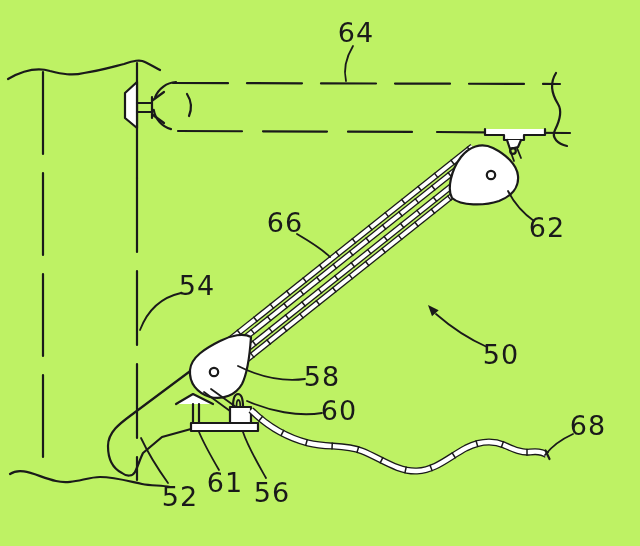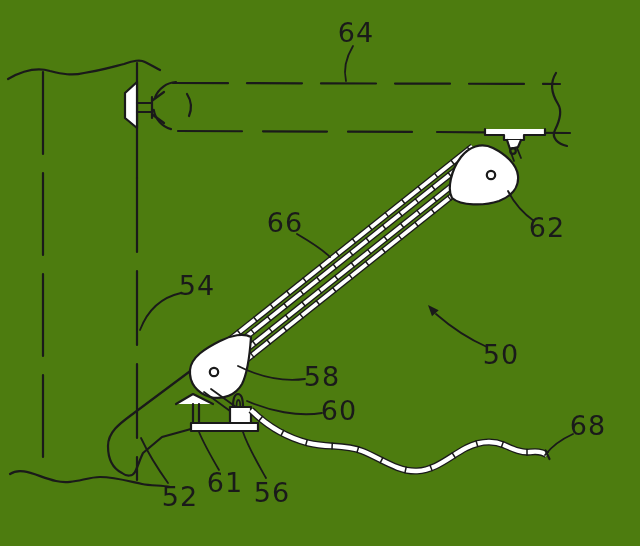--- a/index.html
+++ b/index.html
@@ -1,17 +1,17 @@
 <!DOCTYPE html>
 <html><head>
 <meta charset="utf-8">
 <style>
   html,body{margin:0;padding:0;background:#ffffff;}
   .stage{
-    position:relative;width:640px;height:546px;background:#4d7c0f;overflow:hidden;
+    position:relative;width:640px;height:546px;background:#bef264;overflow:hidden;
     font-family:"DejaVu Sans", sans-serif;
   }
   .stage svg{position:absolute;left:0;top:0;}
   .s{stroke:#1a1a1a;fill:none;stroke-width:2.2;stroke-linecap:round;stroke-linejoin:round;}
   .thin{stroke-width:1.8;}
   .wf{fill:#ffffff;}
   .ink{fill:#1a1a1a;stroke:none;}
   path[data-rope]{stroke:none;fill:none;}
   text.lbl{
     font-family:"DejaVu Sans", sans-serif;font-size:27px;letter-spacing:1px;

